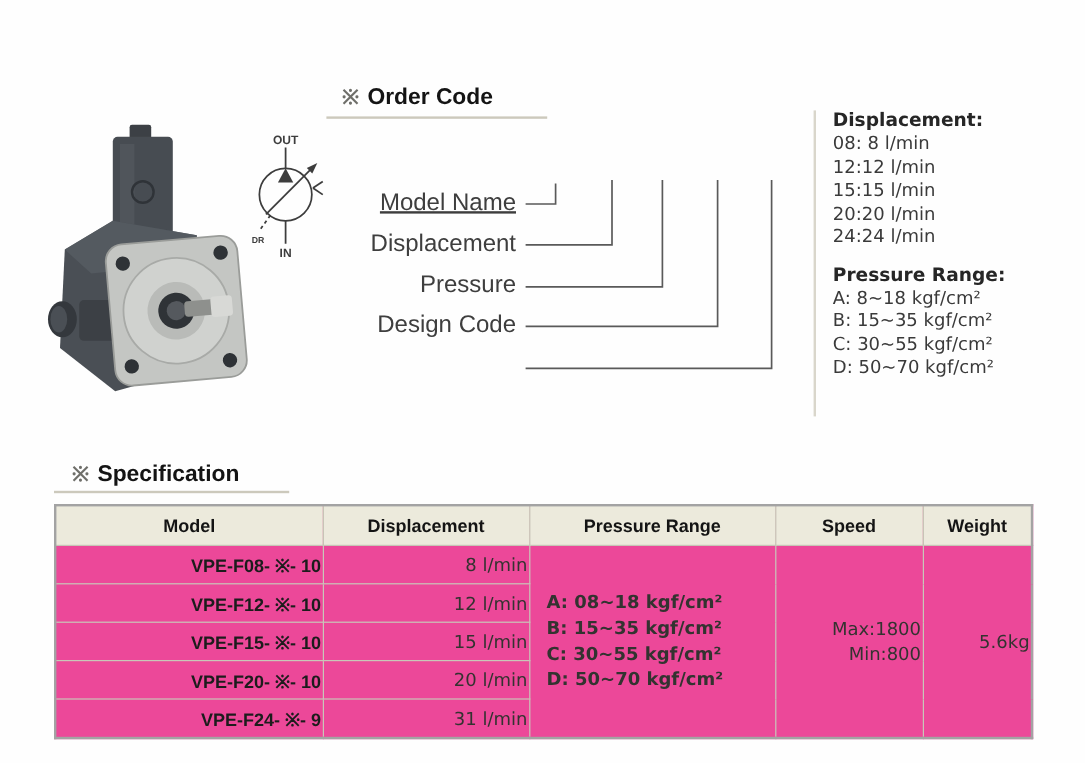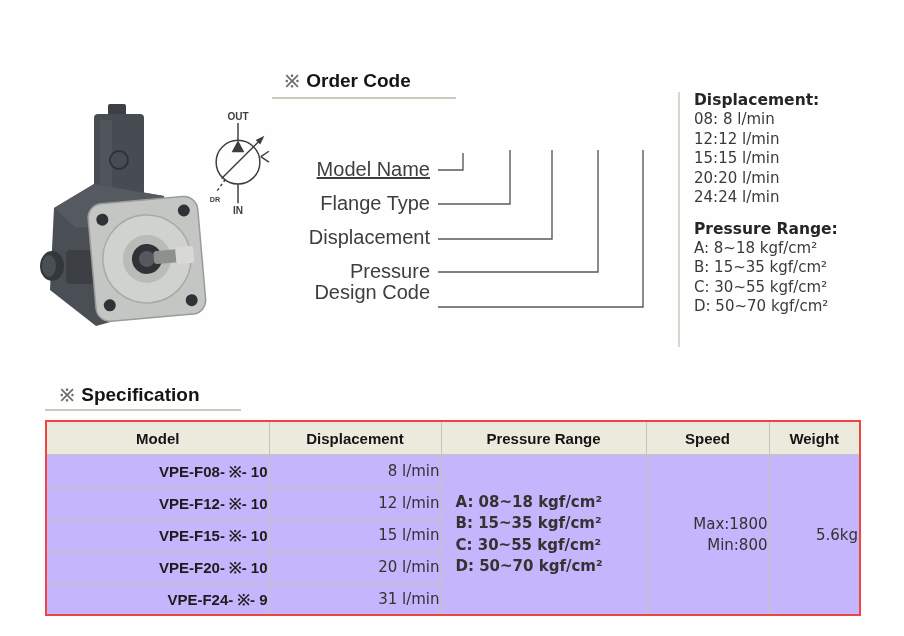--- a/index.html
+++ b/index.html
@@ -42,21 +42,21 @@
   
   #panel-divider{position:absolute; left:678px; top:92px; width:2px; height:255px; background:#d9d6cb;}
   #options-panel{position:absolute; left:694px; top:90px; width:215px;}
   .opt-title{font-size:15.5px; font-weight:bold; color:#262626; line-height:20px;}
   .opt-line{font-size:15px; color:#3a3a3a; line-height:19.5px; white-space:nowrap;}
   #pressure-group{margin-top:11px;}
 
   
   #spec-table{position:absolute; left:45px; top:420px; width:814px;
               border-collapse:collapse; table-layout:fixed;
-              background:#c4b5fd; border:2px solid #ef4444;}
+              background:#ec4899; border:2px solid #a3a3a3;}
   #spec-table th{background:#eceadc; border:1px solid #c7c4b6; height:30px;
                  font-family:"Liberation Sans",sans-serif; font-size:15px; color:#141414; text-align:center;}
   #spec-table td{border:1px solid #c9c6b8; height:29px; text-align:right;
                  font-size:15px; color:#333330;}
   #spec-table td.cell-model{font-family:"Liberation Sans",sans-serif; font-weight:bold;
                             font-size:15px; color:#1c1c1c; white-space:nowrap;}
   #spec-table td.cell-pressure{text-align:left; padding-left:14px; line-height:21.5px;font-weight:bold;}
   #spec-table td.cell-speed div{line-height:21px;}
 </style>
 </head>
@@ -119,21 +119,20 @@
   <svg id="oc-lines" width="680" height="330" viewBox="0 0 680 330">
     <polyline points="438,170 463,170 463,153"></polyline>
     <polyline points="438,204 510,204 510,150"></polyline>
     <polyline points="438,239 552,239 552,150"></polyline>
     <polyline points="438,272 598,272 598,150"></polyline>
     <polyline points="438,307 643,307 643,150"></polyline>
   </svg>
 
   <div id="oc-labels">
       <div class="oc-label">Model Name</div>
-      <div class="oc-label">Flange Type</div>
       <div class="oc-label">Displacement</div>
       <div class="oc-label">Pressure</div>
       <div class="oc-label">Design Code</div>
     </div>
 
   <div id="panel-divider"></div>
   <div id="options-panel">
     <div id="disp-group">
       <div class="opt-title">Displacement:</div>
       <div id="disp-list">

